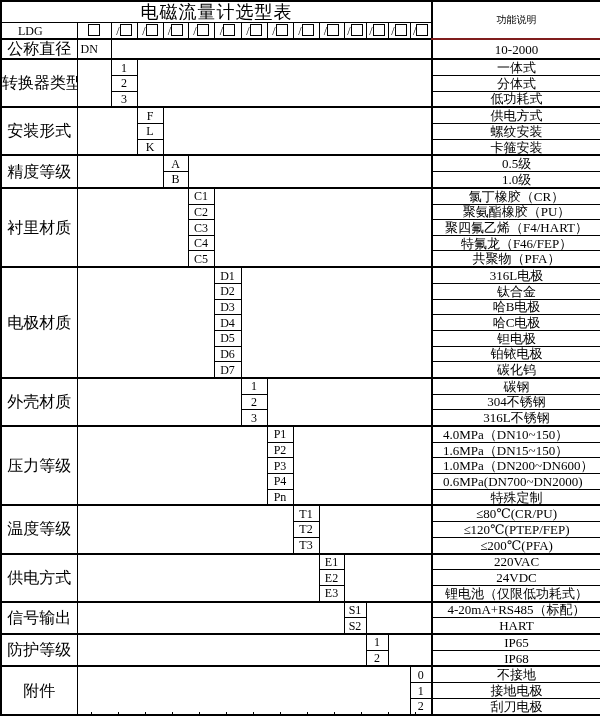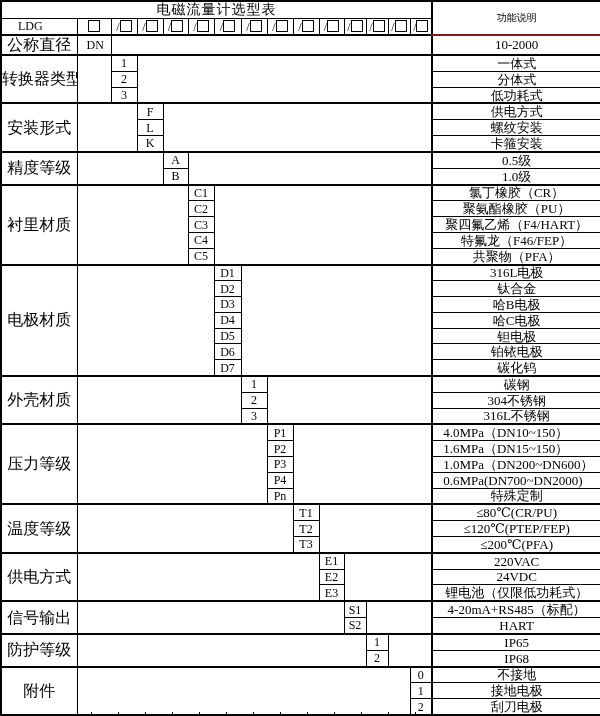--- a/index.html
+++ b/index.html
@@ -2,24 +2,24 @@
 <html><head>
 <meta charset="utf-8">
 <style>
   html,body{margin:0;padding:0;background:#fff;}
   .page{position:relative;width:600px;height:716px;background:#fff;
         font-family:"Liberation Serif","DejaVu Serif",serif;color:#000;}
   table{border-collapse:collapse;table-layout:fixed;width:600px;height:716px;
         border:2px solid #000;}
   td{border:1px solid #000;padding:0;margin:0;text-align:center;vertical-align:middle;
      font-size:13px;line-height:1;white-space:nowrap;overflow:hidden;color:#000;}
-  td.title{font-size:14px;letter-spacing:1px;margin-top:24px;}
+  td.title{font-size:18px;letter-spacing:1px;margin-top:24px;}
   td.fnh{font-size:10px;border-left:2px solid #000;border-bottom:2px solid #7f1d1d;}
   td.ldg{text-align:left;padding-left:16px;font-size:12px;}
-  td.dncode{text-align:left;padding-left:9px;font-size:12px;}
+  td.dncode{text-align:left;padding-left:3px;font-size:12px;}
   td.slot{font-size:12px;padding:0;}
   td.slot .sq{display:inline-block;width:10px;height:10px;border:1px solid #000;
               vertical-align:-1px;margin-left:0px;}
   td.code{font-size:12px;}
   td.desc{border-left:2px solid #000;font-size:13px;margin-left:12px;}
   td.desc.left{text-align:left;padding-left:10px;}
   td.glabel{font-size:16px;}
   td.gt{border-top:2px solid #000;}
   td.mb{border-bottom:2px solid #000;}
   .tick{position:absolute;bottom:0;width:1px;height:4px;background:#000;}

